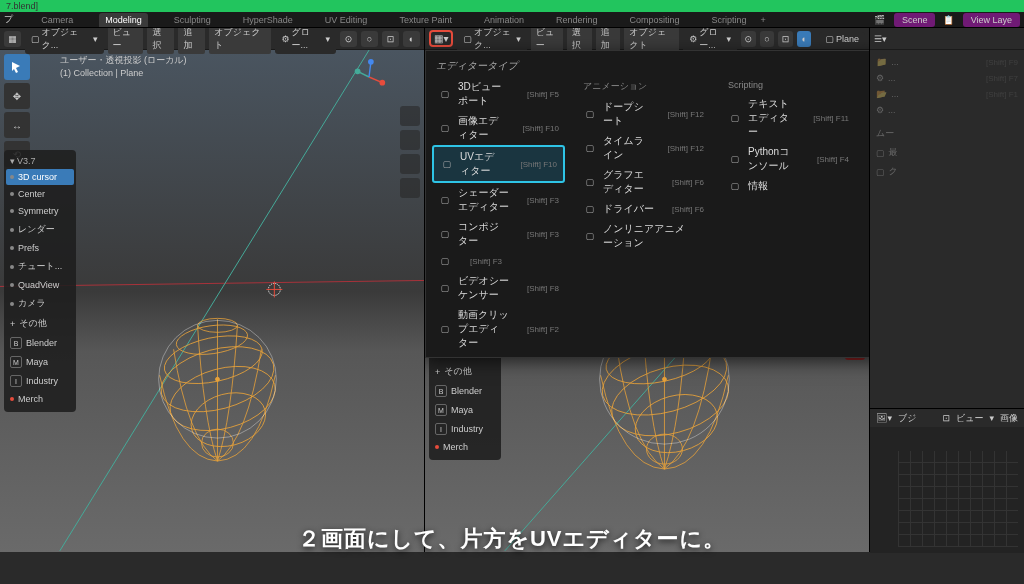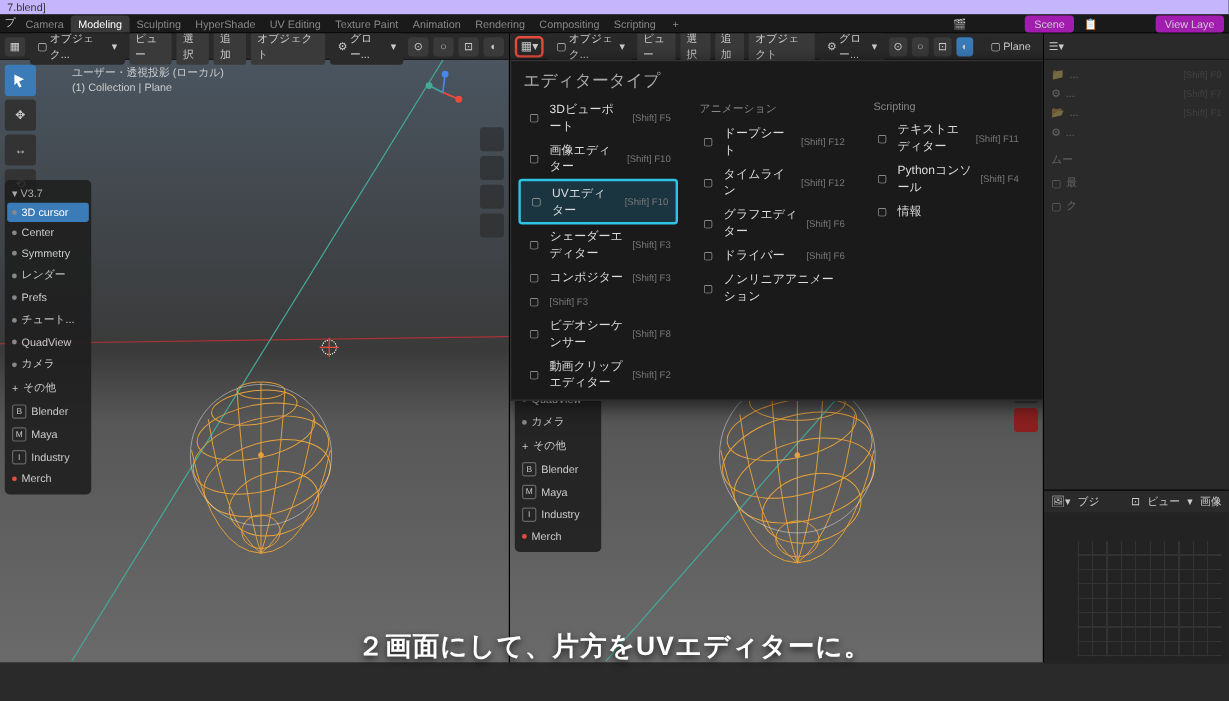--- a/index.html
+++ b/index.html
@@ -1,24 +1,24 @@
 <!DOCTYPE html>
 <html><head>
 <meta charset="utf-8">
 <style>
 * { margin:0; padding:0; box-sizing:border-box; font-family:"Hiragino Sans","Meiryo",sans-serif; }
 body { width:1024px; height:584px; background:#2a2a2a; overflow:hidden; position:relative; color:#ccc; font-size:10px; }
-.titlebar { height:12px; background:#c4b5fd; color:#333; padding:0 6px; font-size:9px; line-height:12px; }
+.titlebar { height:12px; background:#22c55e; color:#333; padding:0 6px; font-size:9px; line-height:12px; }
 .workspace-tabs { height:16px; background:#1a1a1a; display:flex; align-items:center; padding:0 4px; gap:2px; font-size:9px; border-bottom:1px solid #000; }
-.workspace-tabs .ws-tab { padding:2px 6px; color:#888; cursor:pointer; }
+.workspace-tabs .ws-tab { padding:2px 6px; color:#888; cursor:pointer;margin-left:20px; }
 .workspace-tabs .ws-tab.active { background:#3a3a3a; color:#fff; border-radius:3px 3px 0 0; }
 .workspace-tabs .plus { color:#888; padding:0 6px; }
 .workspace-tabs .spacer { flex:1; }
 .workspace-tabs .right { display:flex; gap:8px; align-items:center; }
-.workspace-tabs .pill { background:#a21caf; padding:2px 8px; border-radius:3px;margin-left:40px; }
+.workspace-tabs .pill { background:#701a75; padding:2px 8px; border-radius:3px; }
 .main-area { display:flex; height:524px; }
 .viewport-pane { position:relative; width:425px; border-right:1px solid #000; background:#3b3b3b; overflow:hidden; }
 .viewport-pane.right { width:445px; border-right:1px solid #000; }
 .right-props { width:154px; background:#2a2a2a; position:relative; }
 .vp-header { height:22px; background:#2a2a2a; display:flex; align-items:center; gap:4px; padding:0 4px; border-bottom:1px solid #1a1a1a; position:relative; z-index:5; }
 .vp-header .ico { width:18px; height:16px; background:#3a3a3a; border-radius:3px; display:flex; align-items:center; justify-content:center; font-size:9px; }
 .vp-header .sel { background:#2a2a2a; padding:2px 6px; border-radius:3px; font-size:9px; display:flex; align-items:center; gap:2px; }
 .vp-header .btn { padding:2px 5px; background:#3a3a3a; border-radius:2px; font-size:9px; }
 .editor-btn { border:2px solid #e74c3c; border-radius:4px; padding:1px 3px; }
 .vp-body { position:relative; height:502px; background:linear-gradient(180deg,#4a5560 0%,#3a3a3a 48%,#575757 60%,#6a6a6a 100%); }
@@ -32,28 +32,28 @@
 .npanel .hdr { font-size:9px; color:#aaa; padding:2px 4px; }
 .npanel .row { display:flex; align-items:center; gap:4px; padding:3px 4px; font-size:9px; border-radius:2px; margin:1px 0; color:#ccc; }
 .npanel .row.sel { background:#3a7bb8; color:#fff;text-align:right; }
 .npanel .row.red .dot { background:#e74c3c; }
 .npanel .dot { width:4px; height:4px; border-radius:50%; background:#888; }
 .npanel .initial { width:12px; height:12px; border:1px solid #666; border-radius:2px; display:flex; align-items:center; justify-content:center; font-size:7px; }
 .viewport-svg { position:absolute; inset:0; z-index:1; }
 .right-vp-gizmos { position:absolute; right:4px; top:26px; display:flex; flex-direction:column; gap:4px; z-index:3; }
 .right-vp-gizmos .g { width:20px; height:20px; background:rgba(40,40,40,.6); border-radius:3px; }
 .editor-menu { position:absolute; left:0; top:22px; width:582px; background:#1a1a1a; border:1px solid #333; z-index:50; padding:6px 0 4px; box-shadow:0 4px 16px rgba(0,0,0,.6); }
-.editor-menu .menu-title { font-size:14px; color:#aaa; padding:2px 10px 4px; }
+.editor-menu .menu-title { font-size:10px; color:#aaa; padding:2px 10px 4px;font-style:italic; }
 .editor-menu .cols { display:flex; }
 .editor-menu .col { flex:1; padding:0 6px; }
 .editor-menu .col-hdr { font-size:9px; color:#888; padding:3px 6px 4px; }
 .editor-menu .mi { display:flex; align-items:center; gap:6px; padding:3px 6px; font-size:10px; border-radius:3px; color:#ddd; }
 .editor-menu .mi .mico { width:14px; height:14px; display:flex; align-items:center; justify-content:center; font-size:9px; color:#aaa; }
 .editor-menu .mi .lbl { flex:1; }
-.editor-menu .mi .sc { font-size:8px; color:#777; }
+.editor-menu .mi .sc { font-size:8px; color:#777;margin-left:12px; }
 .editor-menu .mi.highlight { border:2px solid #2ec4e6; background:#1a3540; }
 .right-props .hdr { height:22px; background:#2a2a2a; border-bottom:1px solid #1a1a1a; display:flex; align-items:center; gap:4px; padding:0 4px; font-size:9px; }
 .right-props .dim { opacity:.35; }
 .outliner-row { display:flex; align-items:center; gap:4px; padding:3px 6px; font-size:9px; }
 .outliner-row .sc { margin-left:auto; color:#666; font-size:8px; }
 .prop-icon-col { position:absolute; left:2px; top:140px; width:18px; display:flex; flex-direction:column; gap:3px; }
 .bottom-view { position:absolute; bottom:0; left:0; right:0; height:144px; border-top:1px solid #000; background:#2a2a2a; }
 .bottom-view .bv-hdr { height:18px; display:flex; align-items:center; gap:6px; padding:0 6px; font-size:9px; background:#2a2a2a; }
 .bottom-view .bv-body { height:126px; background:#232323; position:relative; }
 .bottom-view .grid { position:absolute; right:6px; bottom:6px; width:120px; height:96px; background:repeating-linear-gradient(0deg,#333 0,#333 1px,transparent 1px,transparent 12px),repeating-linear-gradient(90deg,#333 0,#333 1px,transparent 1px,transparent 12px); }

